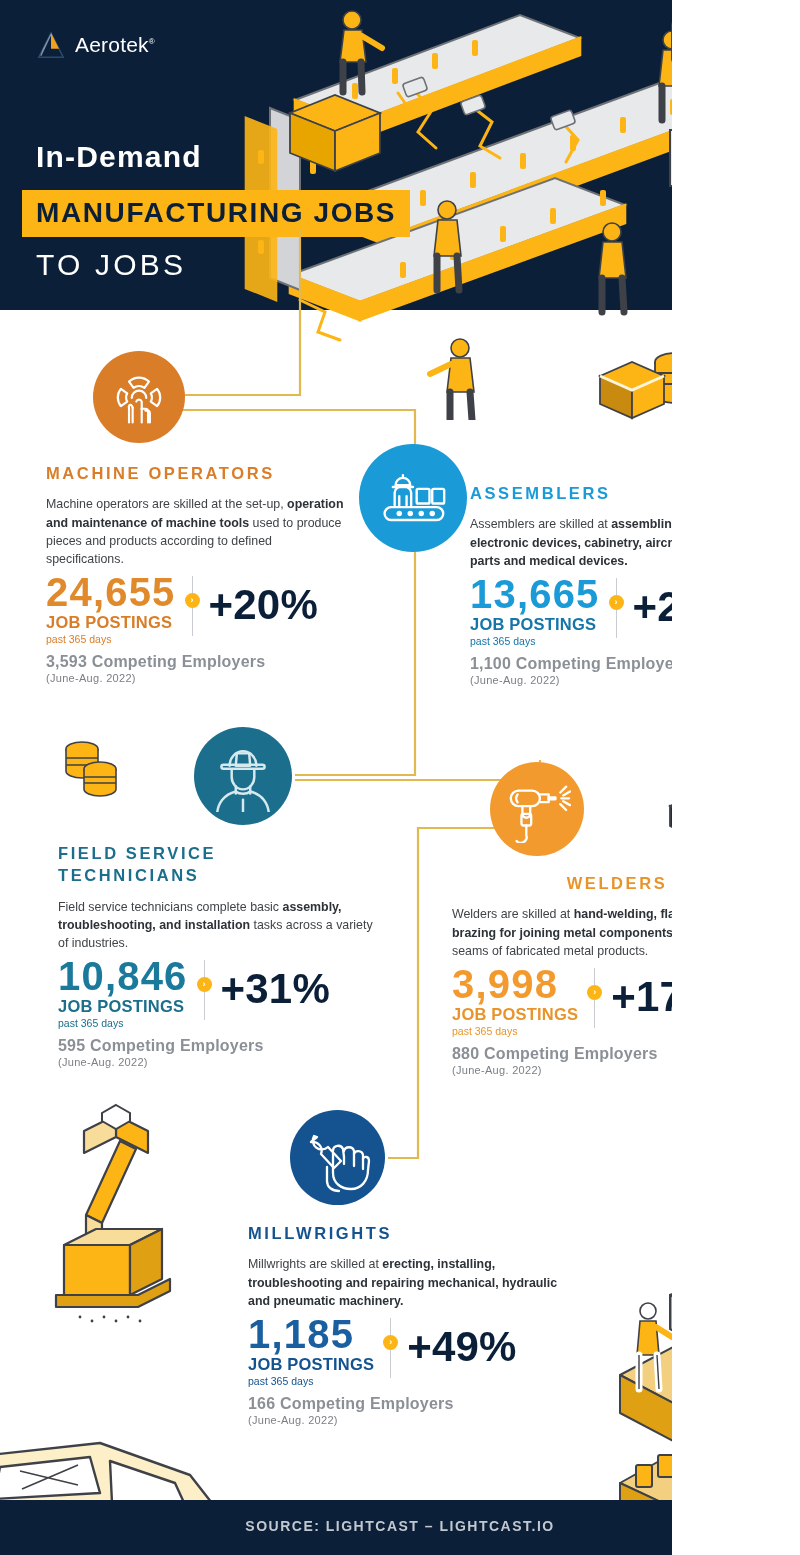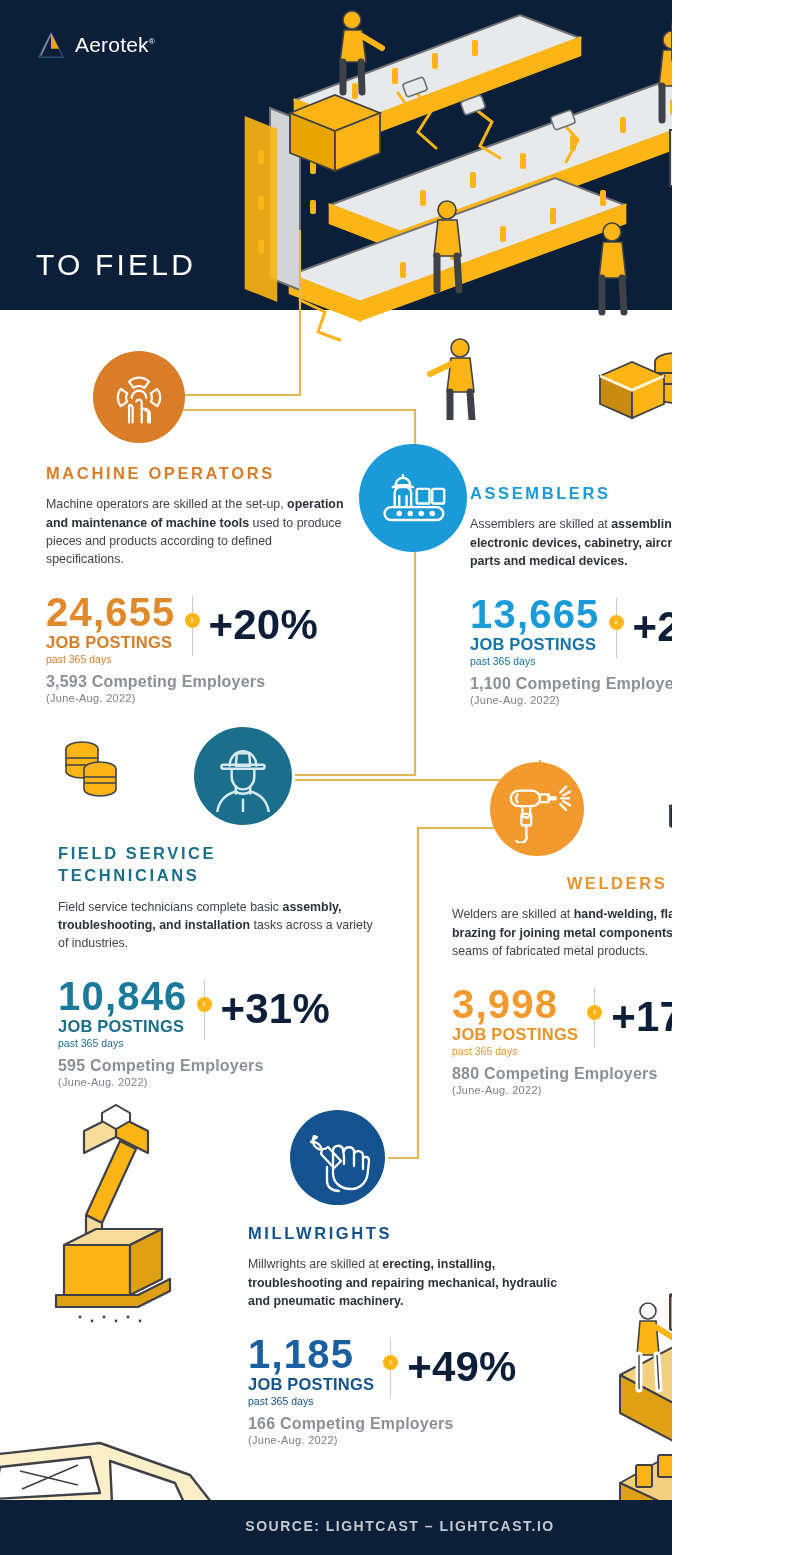--- a/index.html
+++ b/index.html
@@ -57,21 +57,21 @@
   .block { position:absolute; }
   .job-title {
     font-size:16.5px; font-weight:bold; letter-spacing:2.6px; line-height:1.35;
     text-transform:uppercase;
   }
   .job-desc {
     font-size:12.4px; line-height:1.47; color:#3f4449; margin-top:11px;
   }
   .job-desc b { font-weight:bold; color:#2c3238; }
 
-  .stat-row { display:flex; align-items:flex-start; margin-top:25px; }
+  .stat-row { display:flex; align-items:flex-start; margin-top:5px; }
   .stat-left { display:flex; flex-direction:column; }
   .big-number {
     font-size:40px; font-weight:bold; letter-spacing:1.2px; line-height:0.98;
   }
   .postings-label {
     font-size:16.5px; font-weight:bold; letter-spacing:0.2px; margin-top:1px;
   }
   .past-days { font-size:10.5px; margin-top:1px; }
 
   .divider-wrap {
@@ -270,21 +270,25 @@
   <div class="logo-wrap">
     <svg class="logo-mark" viewBox="0 0 32 32">
       <path d="M16 3 L29 29 L3 29 Z" fill="none" stroke="#2d4a6b" stroke-width="1.6"></path>
       <path d="M16 3 L24.5 20 L16 20 Z" fill="#f3a01e"></path>
       <path d="M16 3 L7.5 20 L3 29 Z" fill="#e8f0f8" opacity="0.0"></path>
       <path d="M16 4.5 L7.6 21 L5.2 27.5 Z" fill="none" stroke="#7e95ad" stroke-width="1.2"></path>
     </svg>
     <span class="logo-text"><span>Aerotek</span><sup>®</sup></span>
   </div>
 
-  <div class="title3">TO FIELD</div>
+  <div class="title1">In-Demand</div>
+  <div class="title2-band">
+    <span class="title2">MANUFACTURING JOBS</span>
+  </div>
+  <div class="title3">TO JOBS</div>
 
   <svg class="connectors" viewBox="0 0 800 1555">
     <g fill="none" stroke="#e2b950" stroke-width="2.2">
 
       <path d="M300 230 L300 395 L185 395"></path>
 
       <path d="M180 410 L415 410 L415 445"></path>
 
       <path d="M415 552 L415 775 L295 775"></path>
 

